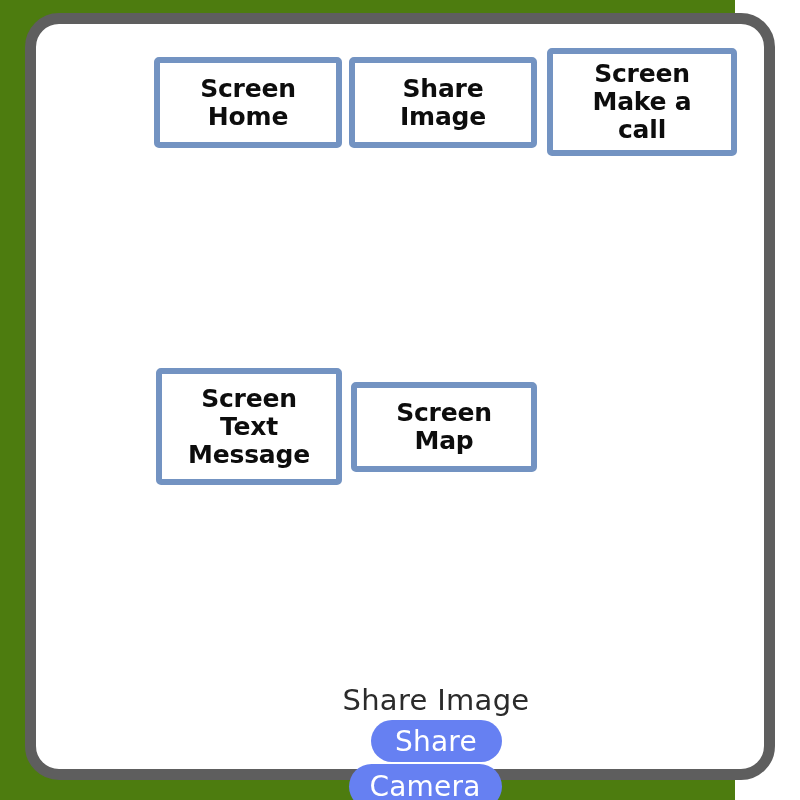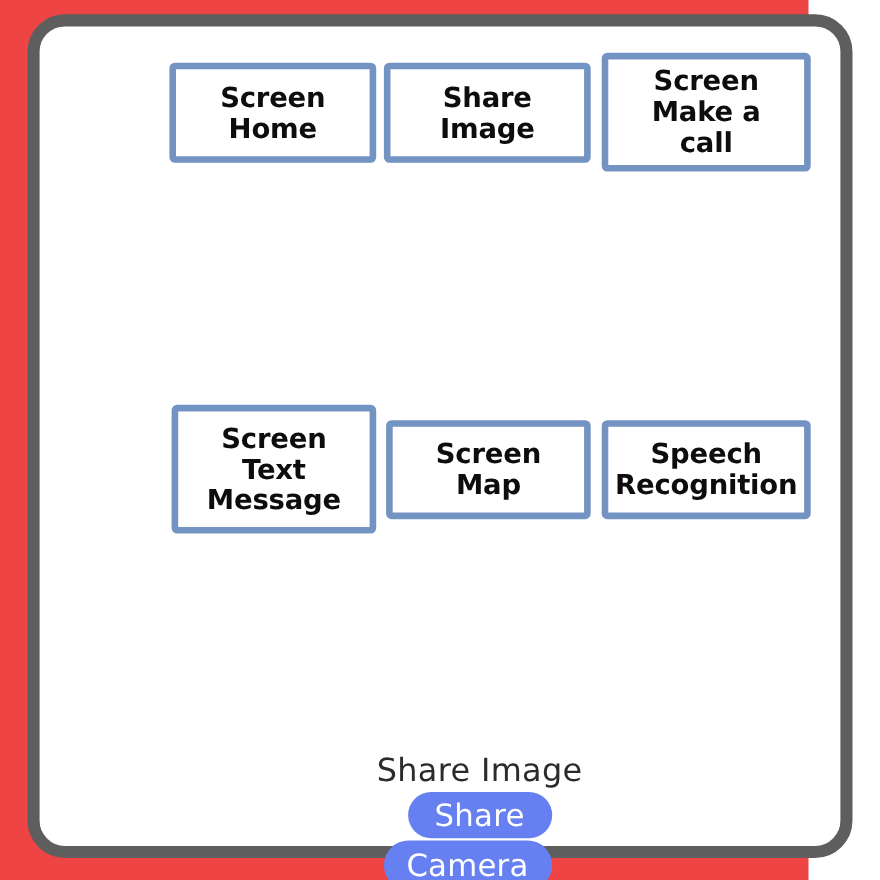--- a/index.html
+++ b/index.html
@@ -11,21 +11,21 @@
     height: 800px;
     background: #ffffff;
     font-family: "DejaVu Sans", "Liberation Sans", sans-serif;
     overflow: hidden;
   }
 
   #canvas {
     position: relative;
     width: 735px;
     height: 800px;
-    background: #ef4444;
+    background: #4d7c0f;
   }
 
   
   #device-frame {
     position: absolute;
     left: 25px;
     top: 13px;
     width: 750px;
     height: 767px;
     box-sizing: border-box;
@@ -131,24 +131,20 @@
       <span class="node-label">Screen
 Text
 Message</span>
     </div>
 
     <div class="node" id="node-screen-map">
       <span class="node-label">Screen
 Map</span>
     </div>
 
-    <div class="node" id="node-speech-recognition">
-      <span class="node-label">Speech
-Recognition</span>
-    </div>
 
     <div id="share-sheet">
       <div id="share-sheet-title">Share Image</div>
       <div class="pill" id="pill-share">
         <span>Share</span>
       </div>
       <div class="pill" id="pill-camera">
         <span>Camera</span>
       </div>
     </div>

